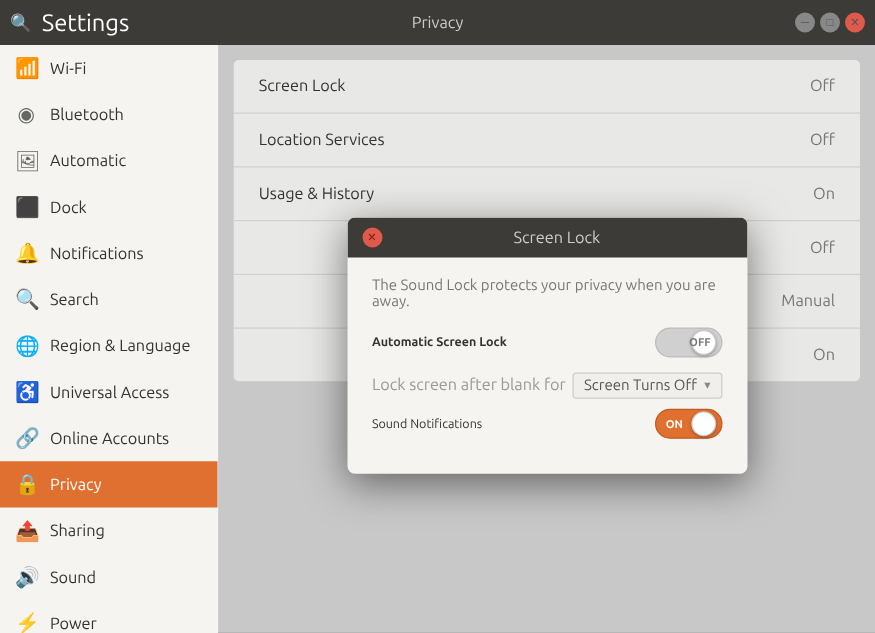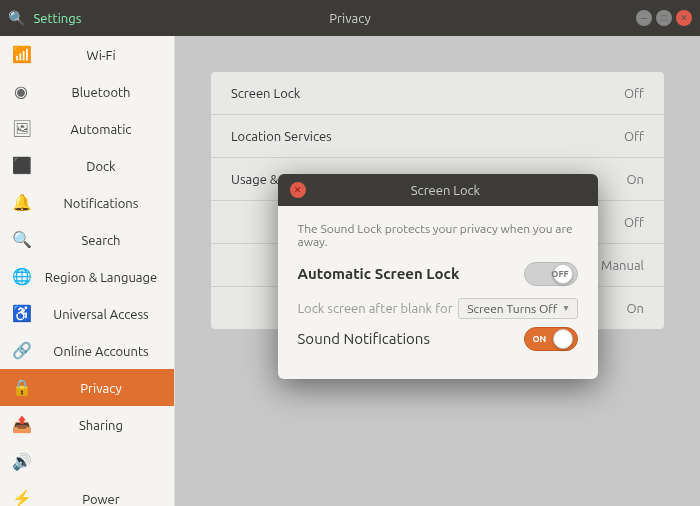--- a/index.html
+++ b/index.html
@@ -95,28 +95,27 @@
     }
     .sidebar-icon {
       font-size: 16px;
       color: #666;
       width: 18px;
       text-align: center;
       flex-shrink: 0;
     }
     .sidebar-item-label {
       flex: 1;
-      text-align: center;
     }
 
     
     .right-panel {
       flex: 1;
       background: #c8c8c8;
-      padding: 36px;
+      padding: 12px;
       position: relative;
     }
 
     
     .settings-list {
       background: #e8e8e6;
       border-radius: 4px;
       overflow: hidden;
     }
     .settings-row {
@@ -188,21 +187,21 @@
       font-size: 12px;
       margin-bottom: 14px;
     }
     .dialog-row {
       display: flex;
       align-items: center;
       justify-content: space-between;
       margin-bottom: 12px;
     }
     .dialog-row-label {
-      font-size: 15px;
+      font-size: 10px;
       color: #333;
     }
     .dialog-row-label.bold {
       font-weight: bold;
     }
 
     
     .toggle-off {
       width: 54px;
       height: 24px;
@@ -291,21 +290,21 @@
       font-size: 13px;
       color: #999;
     }
   </style>
 </head>
 <body>
 
 <div class="title-bar">
   <div class="title-bar-left">
     <span class="title-bar-search-icon">🔍</span>
-    <span style="color:#86efac;font-size:13px">Settings</span>
+    <span style="color:#ffffff;font-size:19px">Settings</span>
   </div>
   <span class="title-bar-title">Privacy</span>
   <div class="window-controls">
     <button class="wc-btn wc-min">─</button>
     <button class="wc-btn wc-max">□</button>
     <button class="wc-btn wc-close">✕</button>
   </div>
 </div>
 
 <div class="main-content">
@@ -350,20 +349,21 @@
     <div class="sidebar-item active">
       <span class="sidebar-icon">🔒</span>
       <span class="sidebar-item-label">Privacy</span>
     </div>
     <div class="sidebar-item">
       <span class="sidebar-icon">📤</span>
       <span class="sidebar-item-label">Sharing</span>
     </div>
     <div class="sidebar-item">
       <span class="sidebar-icon">🔊</span>
+      <span class="sidebar-item-label">Sound</span>
     </div>
     <div class="sidebar-item">
       <span class="sidebar-icon">⚡</span>
       <span class="sidebar-item-label">Power</span>
     </div>
 
   </div>
 
   <div class="right-panel">
 

